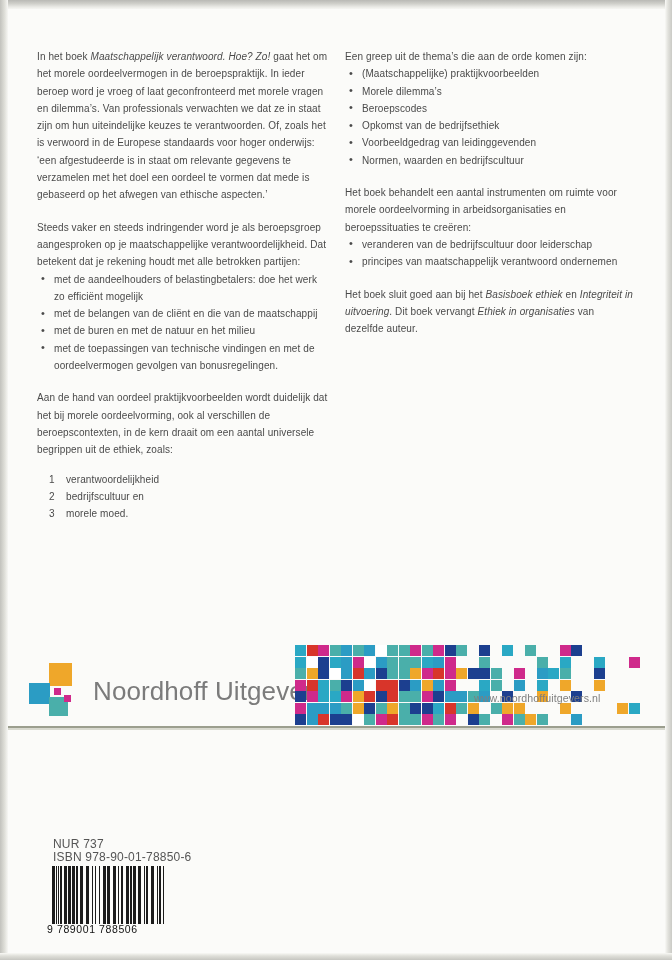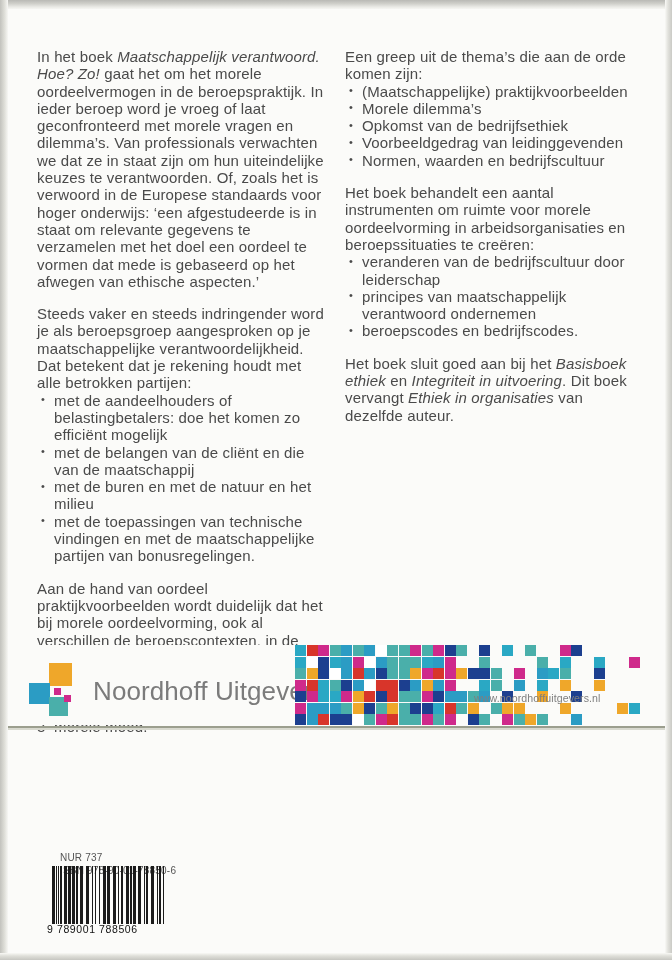--- a/index.html
+++ b/index.html
@@ -47,21 +47,21 @@
     top: 8px; left: 8px;
     width: 657px;
     height: 947px;
     background: #fbfbf9;
   }
 
   
   .col {
     position: absolute;
     color: #4a4a4a;
-    font-size: 15px;
+    font-size: 10px;
     line-height: 17.3px;
     letter-spacing: 0.01em;
   }
   .col-left  { left: 37px; top: 48px;  width: 292px; }
   .col-right { left: 345px; top: 48px; width: 290px; }
 
   .para { margin: 0 0 15px 0; }
   .para.tight { margin-bottom: 0; }
   .para em { font-style: italic; }
 
@@ -78,21 +78,21 @@
   ul.bullets li::before {
     content: "\2022";
     position: absolute;
     left: 4px;
     top: -0.5px;
     font-size: 11px;
     color: #4a4a4a;
   }
   ol.numlist {
     list-style: none;
-    margin: 0;
+    margin: 12px;
     padding: 0;
     counter-reset: nl;
   }
   ol.numlist li {
     position: relative;
     padding-left: 17px;
     counter-increment: nl;
   }
   ol.numlist li::before {
     content: counter(nl);
@@ -172,27 +172,26 @@
     top: 692px;
     font-size: 10.6px;
     color: #7f7f7f;
     white-space: nowrap;
     letter-spacing: 0.1px;
   }
 
   
   .isbn-lines {
     position: absolute;
-    left: 60px;
+    left: 53px;
     top: 838px;
-    font-size: 10px;
+    font-size: 12px;
     line-height: 12.5px;
     color: #555555;
     letter-spacing: 0.2px;
-    margin-top: 14px;
   }
   .barcode {
     position: absolute;
     left: 50px;
     top: 866px;
     width: 118px;
     height: 72px;
   }
   .barcode .bars {
     position: absolute;
@@ -225,53 +224,53 @@
 
   <div class="paper"></div>
 
   <div class="col col-left">
 
     <p class="para"><span>In het boek </span><em>Maatschappelijk verantwoord. Hoe? Zo!</em><span> gaat het om het morele oordeelvermogen in de beroepspraktijk. In ieder beroep word je vroeg of laat geconfronteerd met morele vragen en dilemma’s. Van professionals verwachten we dat ze in staat zijn om hun uiteindelijke keuzes te verantwoorden. Of, zoals het is verwoord in de Europese standaards voor hoger onderwijs: ‘een afgestudeerde is in staat om relevante gegevens te verzamelen met het doel een oordeel te vormen dat mede is gebaseerd op het afwegen van ethische aspecten.’</span></p>
 
     <p class="para tight">Steeds vaker en steeds indringender word je als beroepsgroep aangesproken op je maatschappelijke verantwoordelijkheid. Dat betekent dat je rekening houdt met alle betrokken partijen:</p>
 
     <ul class="bullets">
-      <li>met de aandeelhouders of belastingbetalers: doe het komen zo efficiënt mogelijk</li>
+      <li>met de aandeelhouders of belastingbetalers: doe het werk zo efficiënt mogelijk</li>
       <li>met de belangen van de cliënt en die van de maatschappij</li>
       <li>met de buren en met de natuur en het milieu</li>
-      <li>met de toepassingen van technische vindingen en met de maatschappelijke partijen van bonusregelingen.</li>
+      <li>met de toepassingen van technische vindingen en met de oordeelvermogen gevolgen van bonusregelingen.</li>
     </ul>
 
     <p class="para tight">Aan de hand van oordeel praktijkvoorbeelden wordt duidelijk dat het bij morele oordeelvorming, ook al verschillen de beroepscontexten, in de kern draait om een aantal universele begrippen uit de ethiek, zoals:</p>
 
     <ol class="numlist">
       <li>verantwoordelijkheid</li>
       <li>bedrijfscultuur en</li>
       <li>morele moed.</li>
     </ol>
   </div>
 
   <div class="col col-right">
 
     <p class="para tight">Een greep uit de thema’s die aan de orde komen zijn:</p>
 
     <ul class="bullets">
       <li>(Maatschappelijke) praktijkvoorbeelden</li>
       <li>Morele dilemma’s</li>
+      <li>Beroepscodes</li>
       <li>Opkomst van de bedrijfsethiek</li>
       <li>Voorbeeldgedrag van leidinggevenden</li>
       <li>Normen, waarden en bedrijfscultuur</li>
     </ul>
 
     <p class="para tight">Het boek behandelt een aantal instrumenten om ruimte voor morele oordeelvorming in arbeidsorganisaties en beroepssituaties te creëren:</p>
 
     <ul class="bullets">
       <li>veranderen van de bedrijfscultuur door leiderschap</li>
       <li>principes van maatschappelijk verantwoord ondernemen</li>
-      <li>beroepscodes en bedrijfscodes.</li>
     </ul>
 
     <p class="para"><span>Het boek sluit goed aan bij het </span><em>Basisboek ethiek</em><span> en </span><em>Integriteit in uitvoering</em><span>. Dit boek vervangt </span><em>Ethiek in organisaties</em><span> van dezelfde auteur.</span></p>
   </div>
 
   <div class="footer-band"></div>
 
   <div class="logo-mark">
     <i class="lm-orange"></i>
     <i class="lm-blue"></i>

